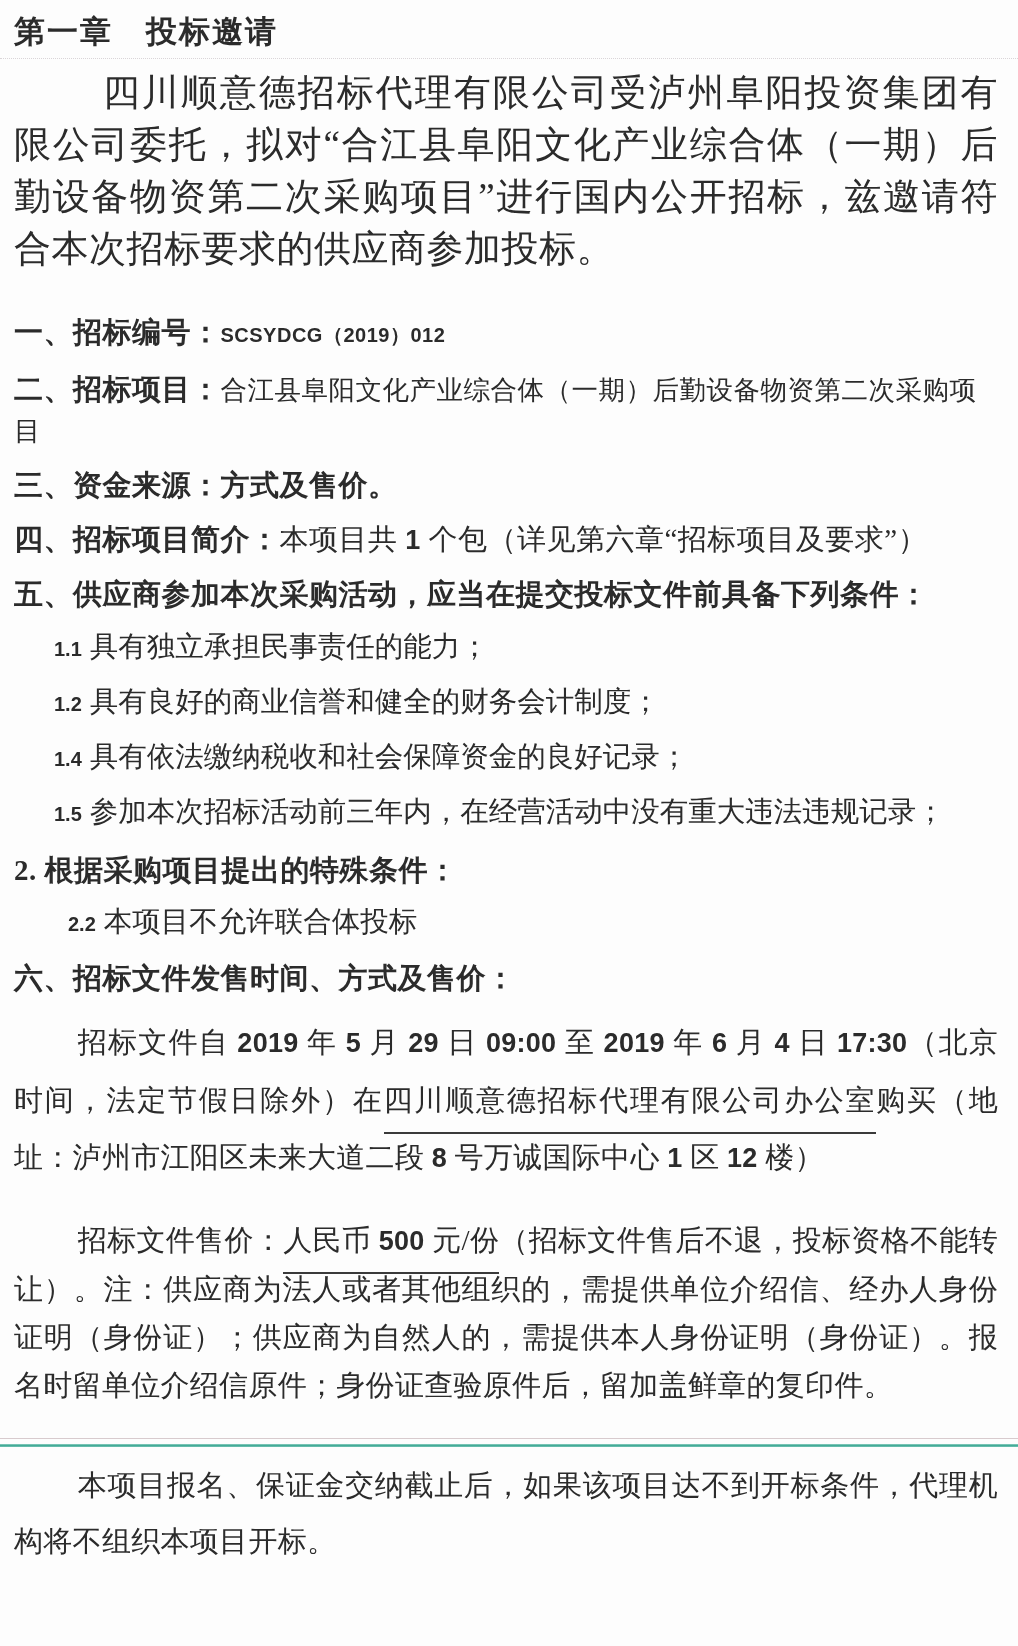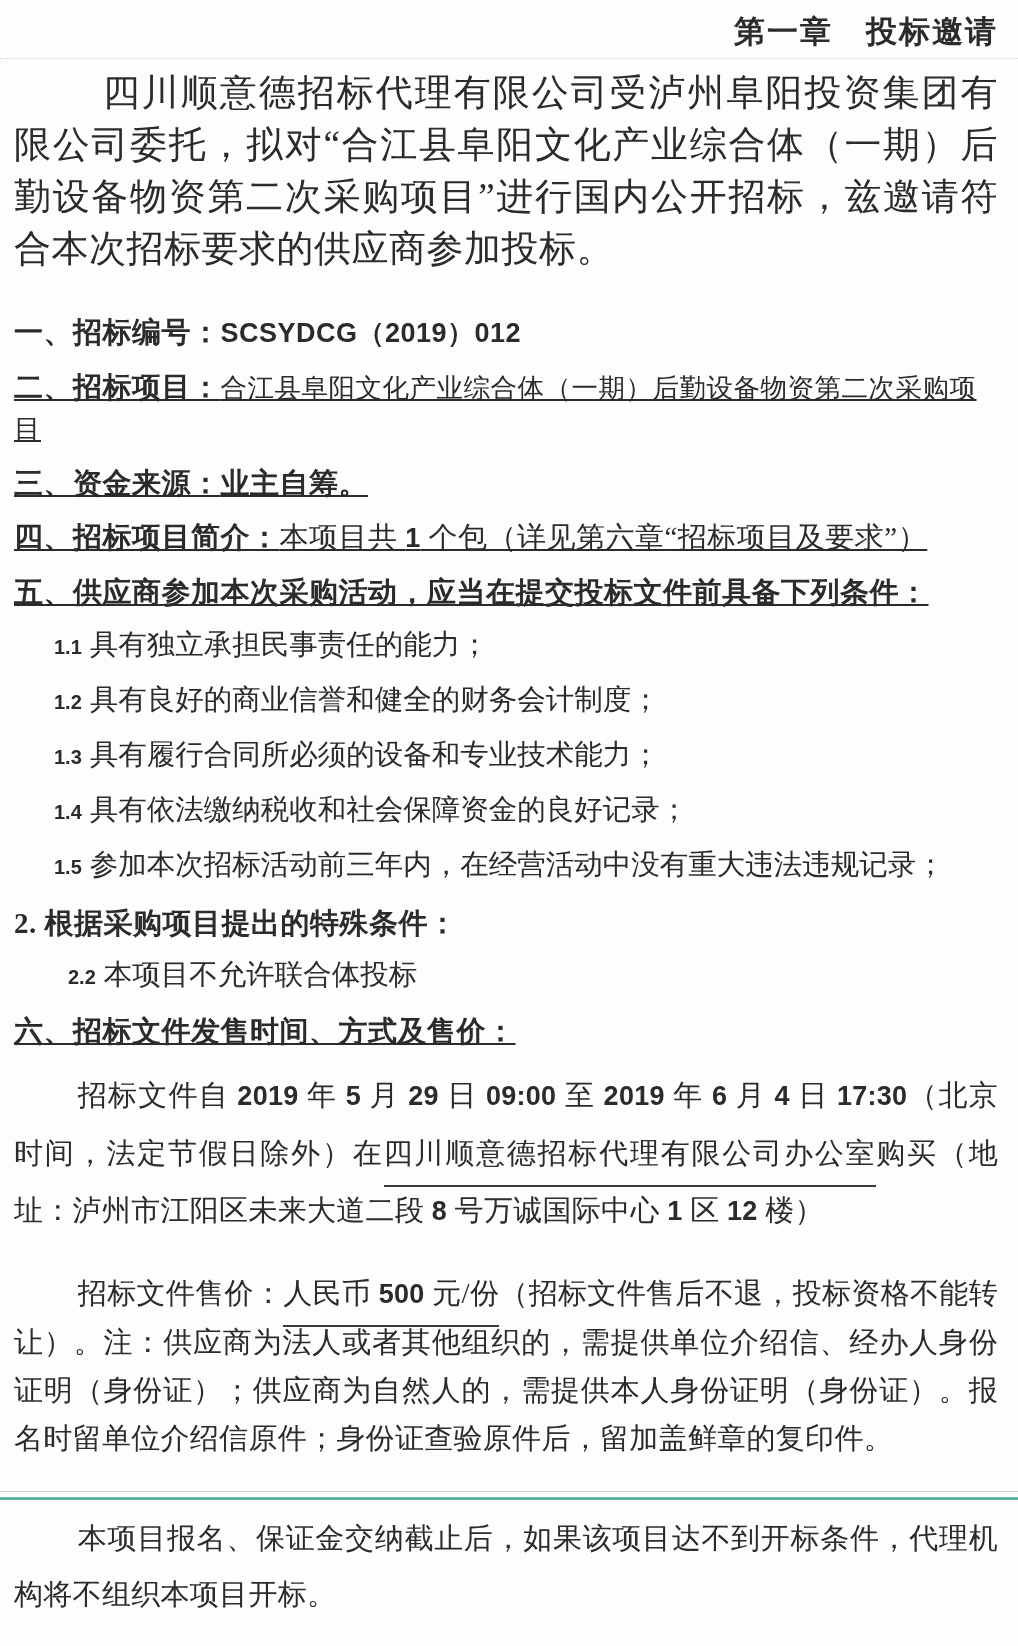--- a/index.html
+++ b/index.html
@@ -8,21 +8,21 @@
     background: #fdfdfd;
     color: #2b2b2b;
     font-family: "Liberation Serif", serif;
     overflow: hidden;
   }
   .page {
     padding: 12px 20px 0 14px;
     position: relative;
   }
   .chapter-title {
-    text-align: right;
+    text-align: left;
     font-size: 31px;
     font-weight: bold;
     line-height: 40px;
     letter-spacing: 2px;
   }
   .scan-line {
     border-top: 1px dotted rgba(175,165,170,0.45);
     height: 0; margin: 6px -20px 0 -14px;
   }
   .intro {
@@ -32,26 +32,26 @@
     text-indent: 2.4em;
     text-align: justify;
     letter-spacing: 0.5px;
   }
   .line {
     font-size: 29px;
     line-height: 40px;
     letter-spacing: 0.5px;
   }
   .it1 { margin-top: 6px; }
-  .pitch { margin-top: 14px; text-decoration: underline; }
+  .pitch { margin-top: 14px; }
   .lab { font-weight: bold; text-align: right; }
   .code {
     font-family: "Liberation Sans", sans-serif;
     font-weight: bold;
-    font-size: 27px;
+    font-size: 20px;
     letter-spacing: 0.5px;
   }
   .val-sm { font-size: 26.5px; }
   .heading { font-weight: bold; }
   .cond {
     margin-left: 40px;
     margin-top: 13px;
     font-size: 28.5px;
     line-height: 40px;
   }
@@ -111,37 +111,34 @@
 
   <div class="line it1">
     <span class="lab">一、招标编号：</span><span class="code">SCSYDCG（2019）012</span>
   </div>
 
   <div class="line pitch">
     <span class="lab">二、招标项目：</span><span class="val-sm">合江县阜阳文化产业综合体（一期）后勤设备物资第二次采购项目</span>
   </div>
 
   <div class="line pitch">
-    <span class="lab">三、资金来源：</span><span class="lab">业主自筹。</span>
+    <span class="lab">三、资金来源：</span><span class="lab">方式及售价。</span>
   </div>
 
   <div class="line pitch">
     <span class="lab">四、招标项目简介：</span><span>本项目共 <span class="digit">1</span> 个包（详见第六章“招标项目及要求”）</span>
   </div>
 
   <div class="line pitch heading">五、供应商参加本次采购活动，应当在提交投标文件前具备下列条件：</div>
 
   <div class="cond">
     <span class="cond-num">1.1</span><span>具有独立承担民事责任的能力；</span>
   </div>
   <div class="cond">
     <span class="cond-num">1.2</span><span>具有良好的商业信誉和健全的财务会计制度；</span>
-  </div>
-  <div class="cond">
-    <span class="cond-num">1.3</span><span>具有履行合同所必须的设备和专业技术能力；</span>
   </div>
   <div class="cond">
     <span class="cond-num">1.4</span><span>具有依法缴纳税收和社会保障资金的良好记录；</span>
   </div>
   <div class="cond">
     <span class="cond-num">1.5</span><span>参加本次招标活动前三年内，在经营活动中没有重大违法违规记录；</span>
   </div>
 
   <div class="line sp-head heading">2. 根据采购项目提出的特殊条件：</div>
 

